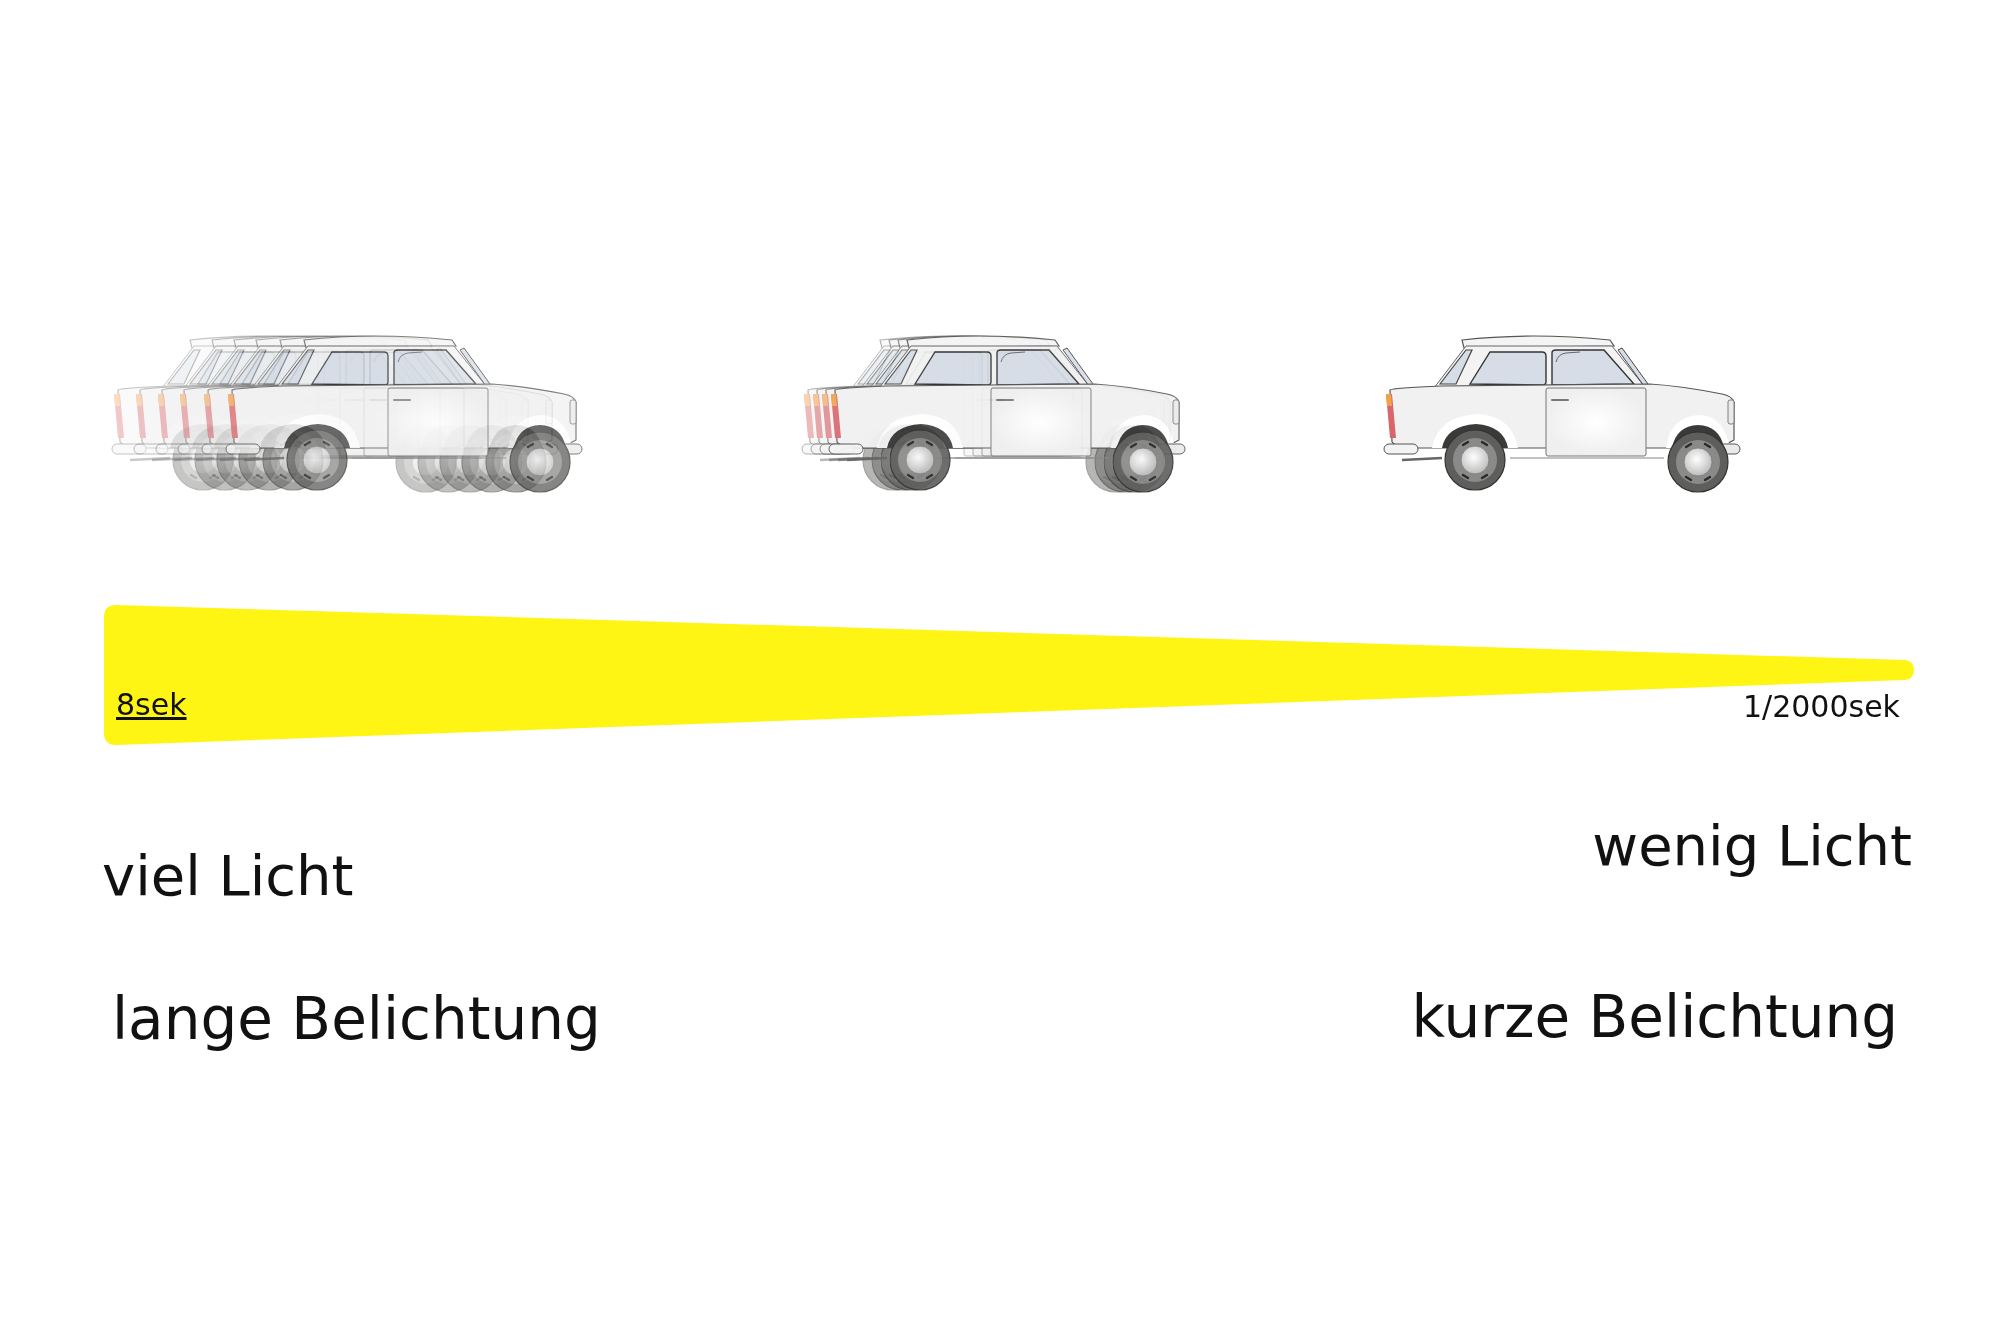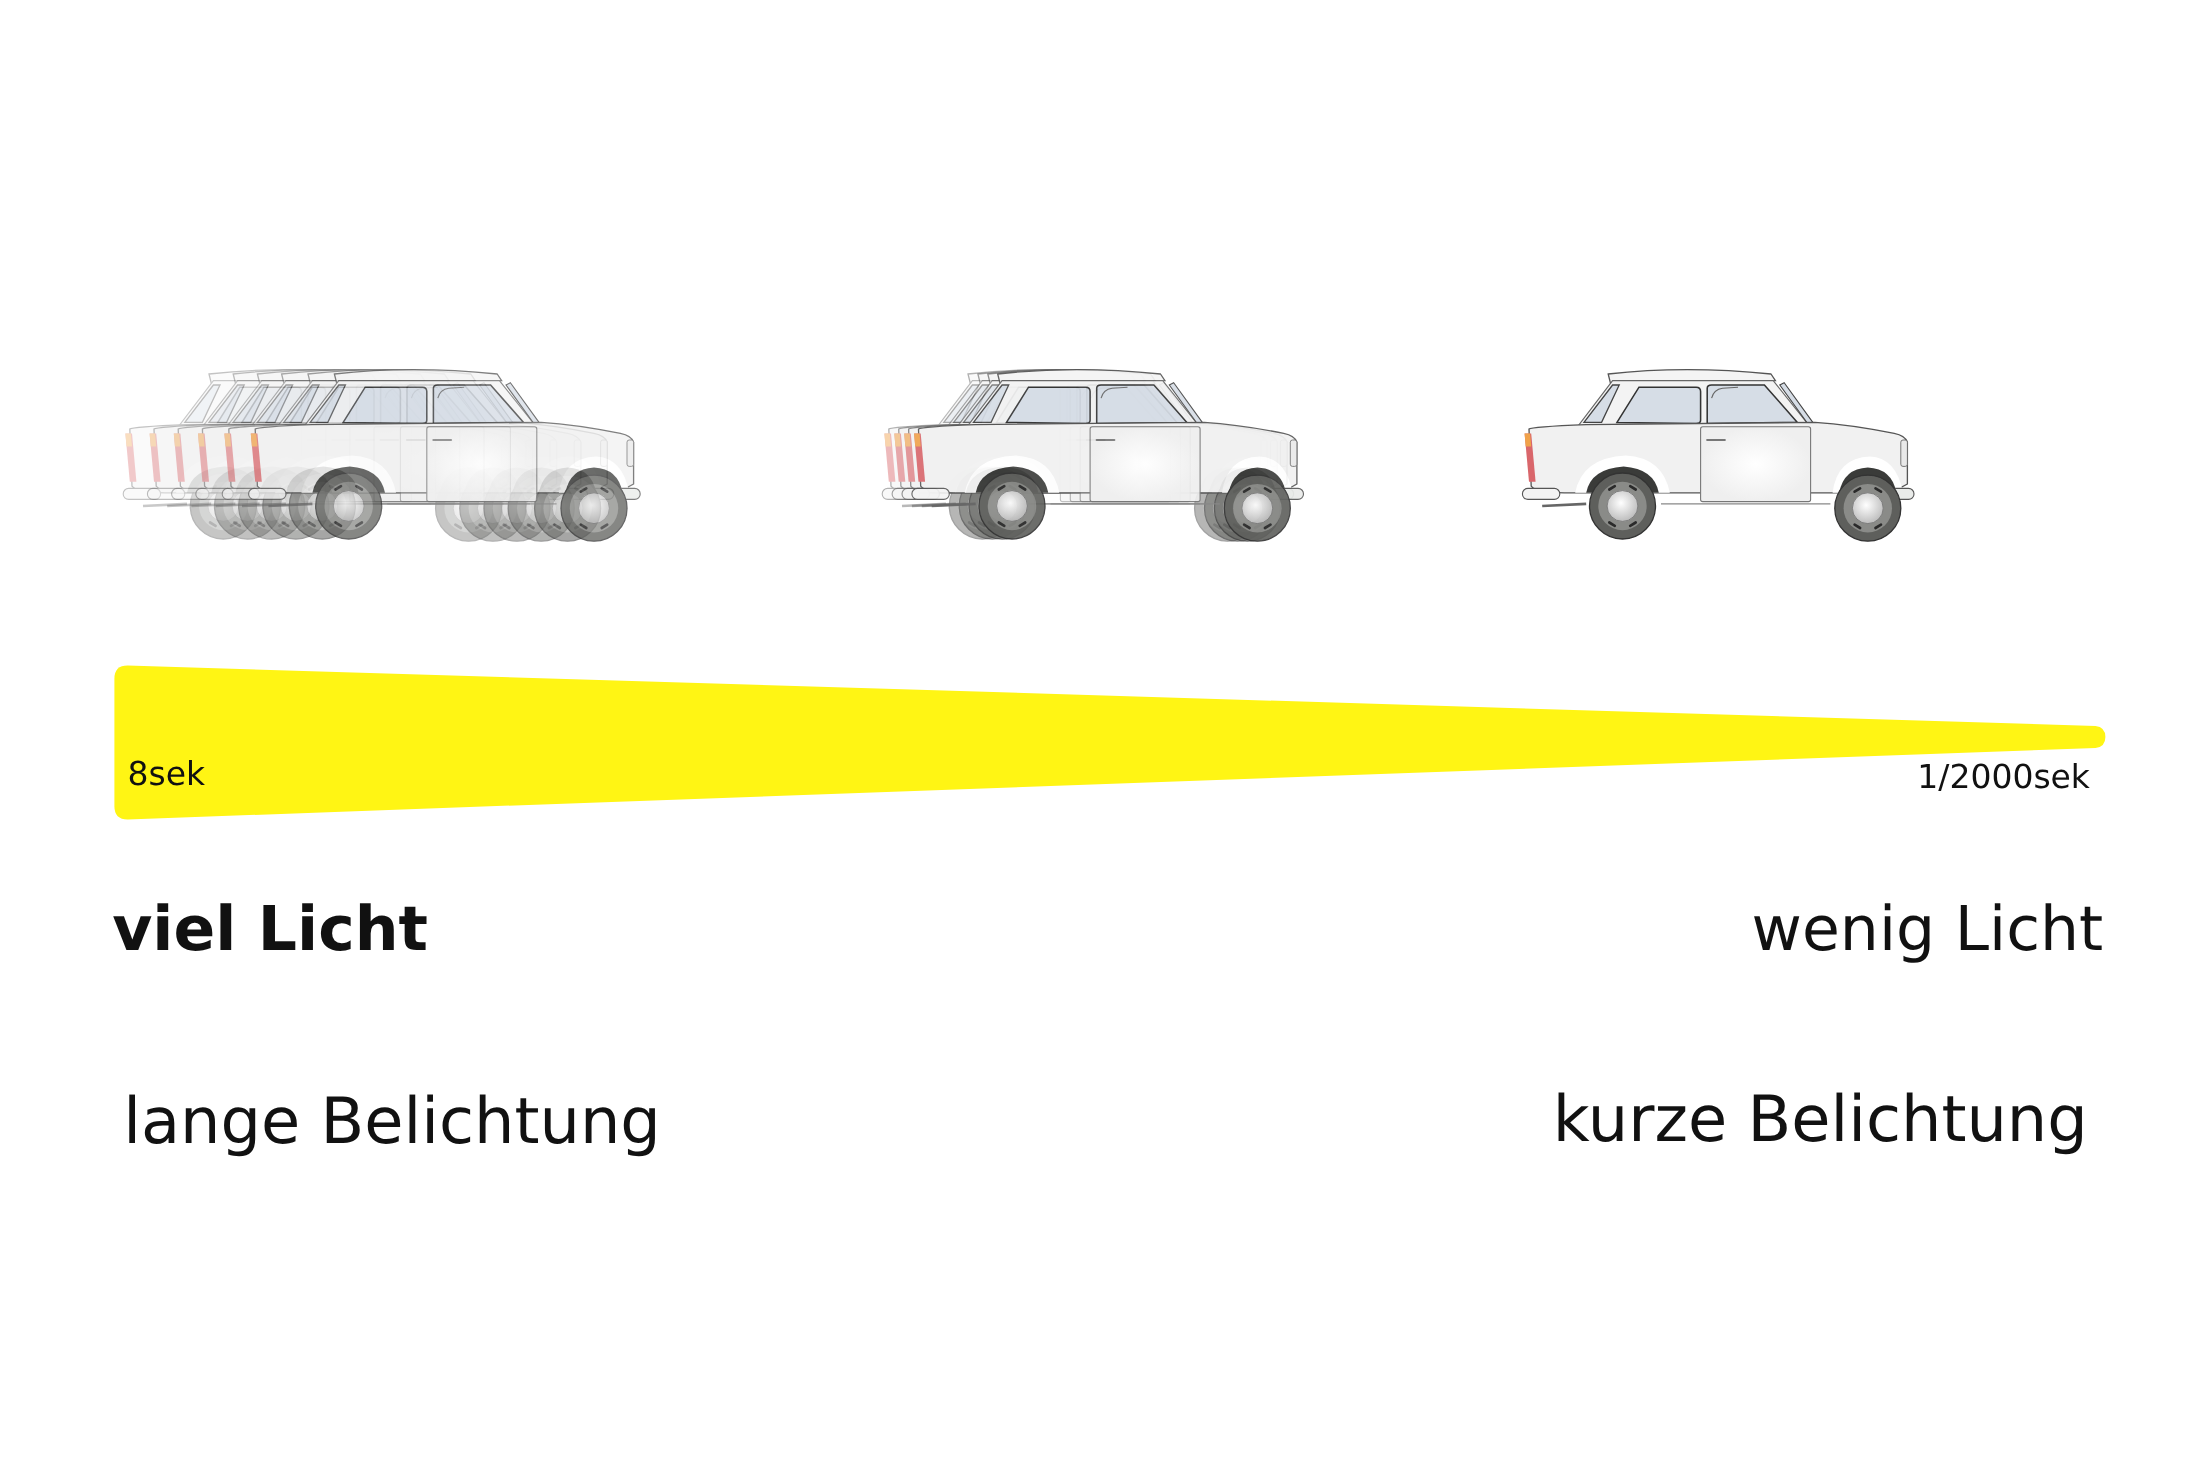--- a/index.html
+++ b/index.html
@@ -29,25 +29,25 @@
       width: 2000px; height: 1333px;
       pointer-events: none;
     }
     .label {
       position: absolute;
       white-space: nowrap;
       line-height: 1;
       color: #111111;
     }
     .scale-label { font-size: 30px; }
-    #label-8sek { left: 116px; top: 690px; }
+    #label-8sek { left: 116px; top: 690px; text-decoration: underline; }
     #label-2000 { right: 100px; top: 692px; text-align: left; }
 
     .light-label { font-size: 56px; }
-    #label-viel  { left: 102px; top: 818px; font-weight: bold; }
+    #label-viel  { left: 102px; top: 848px; }
     #label-wenig { right: 88px; top: 818px; text-align: right; }
 
     .exp-label { font-size: 58px; }
     #label-lange { left: 112px; top: 990px; }
     #label-kurze { right: 102px; top: 988px; text-align: center; }
   </style>
 </head>
 <body>
 
 <svg width="0" height="0" style="position:absolute" aria-hidden="true">

